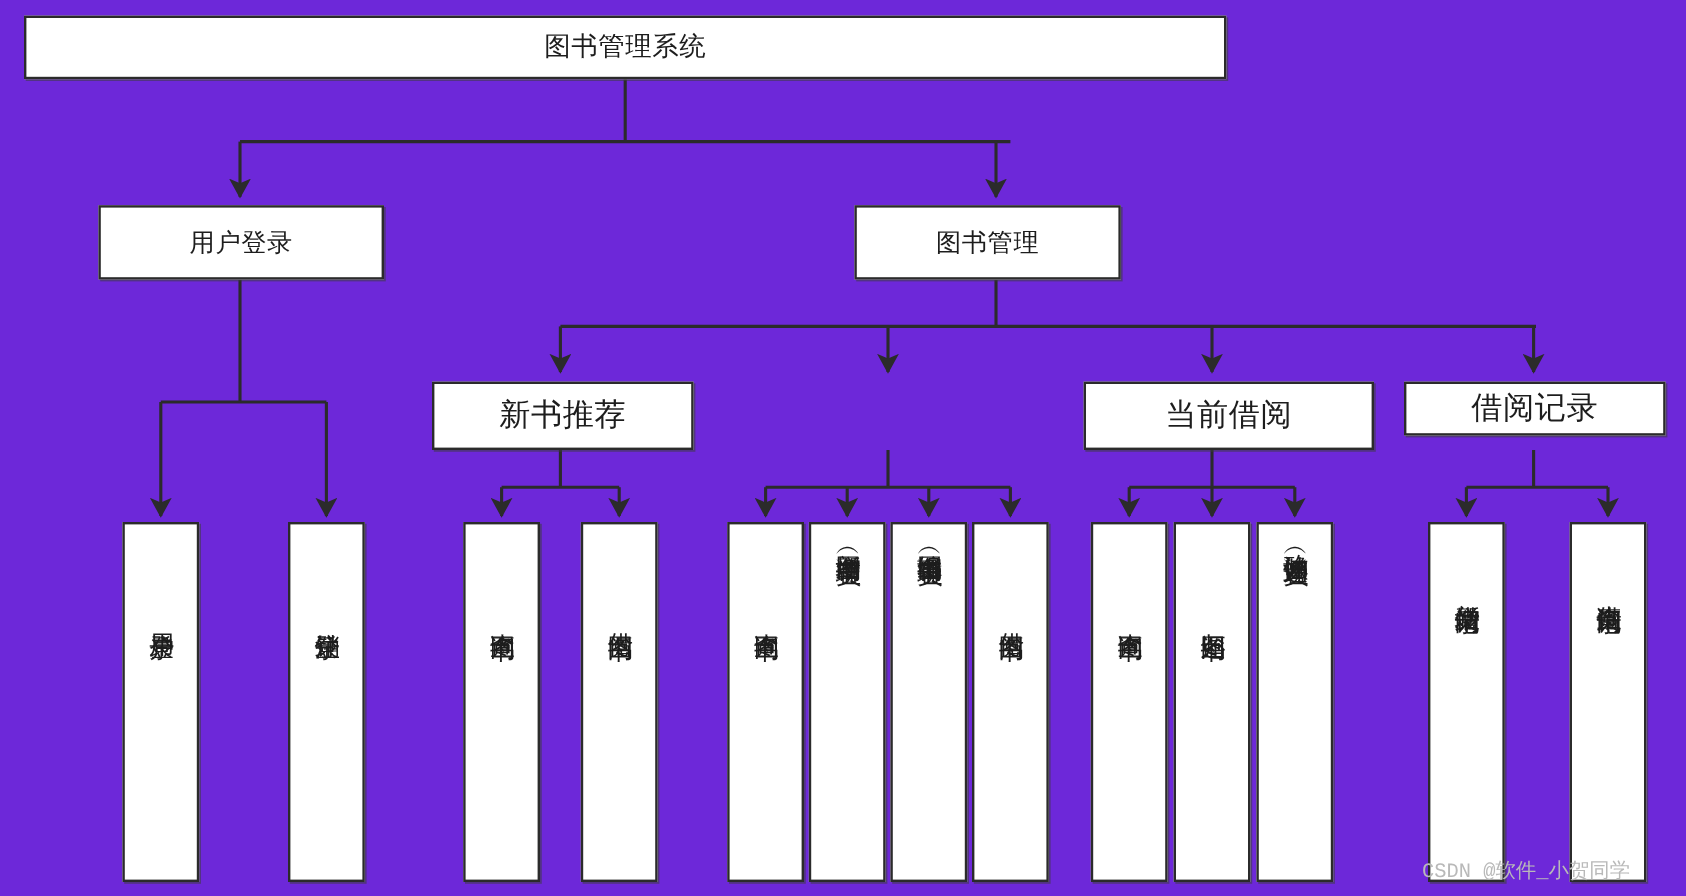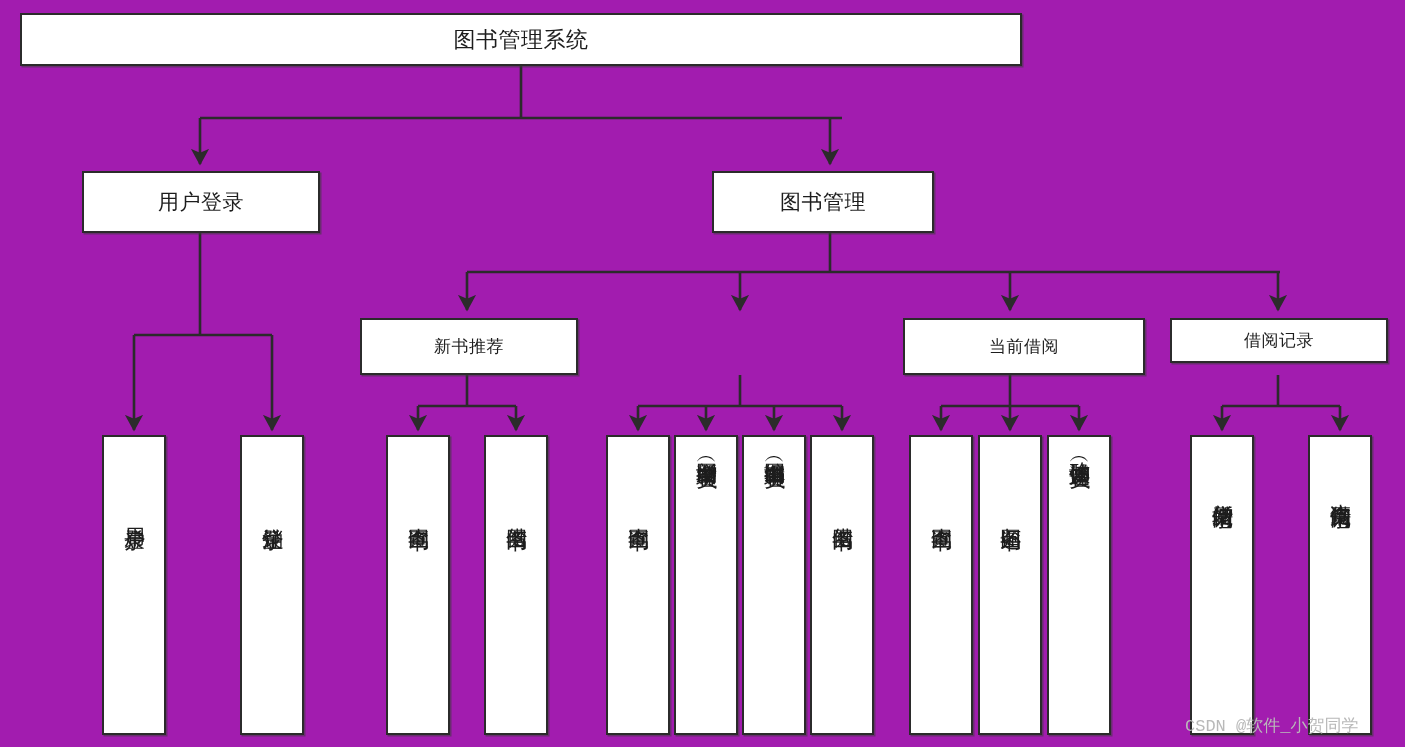--- a/index.html
+++ b/index.html
@@ -8,21 +8,21 @@
     padding: 0;
     background: #ffffff;
   }
   body {
     font-family: "DejaVu Sans", "Liberation Sans", sans-serif;
   }
   #canvas {
     position: relative;
     width: 1405px;
     height: 747px;
-    background: #a21caf;
+    background: #6d28d9;
     overflow: hidden;
   }
   #edges {
     position: absolute;
     left: 0;
     top: 0;
     width: 1405px;
     height: 747px;
     pointer-events: none;
   }
@@ -40,21 +40,21 @@
   }
   .node-label {
     font-size: 21px;
     line-height: 1.25;
     letter-spacing: 0.5px;
     white-space: nowrap;
     color: #1d1d1d;
   }
   .node.root .node-label { font-size: 22px; }
   .node.lvl1 .node-label { font-size: 21px; }
-  .node.lvl2 .node-label { font-size: 17px; }
+  .node.lvl2 .node-label { font-size: 26px; }
   .node.leaf {
     align-items: flex-start;
     justify-content: center;
     padding-top: 2px;
   }
   .node.leaf .node-label {
     writing-mode: vertical-rl;
     text-orientation: upright;
     font-size: 21px;
     line-height: 1.32;

